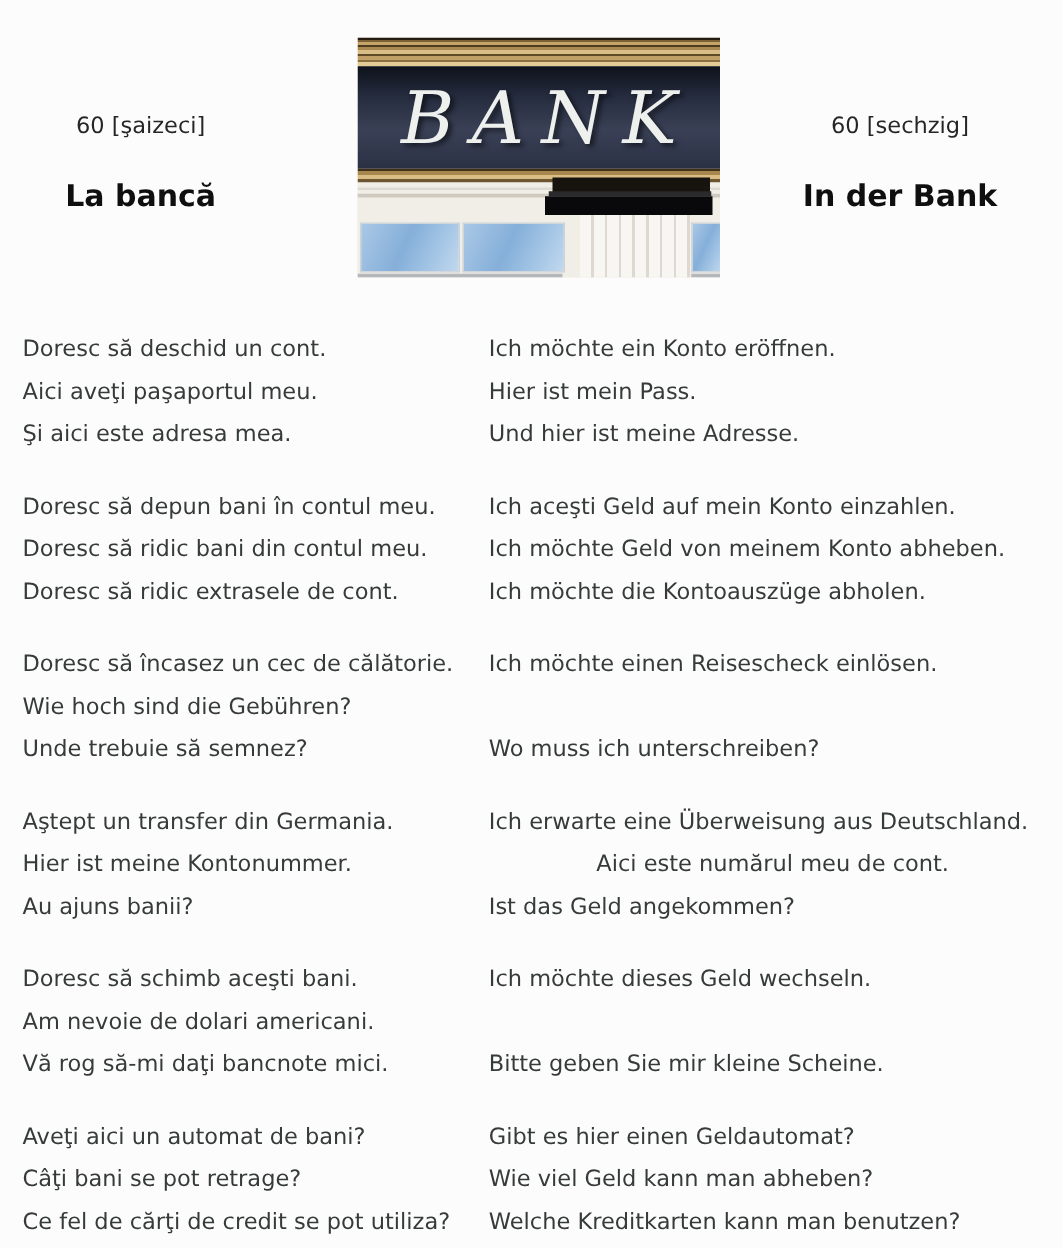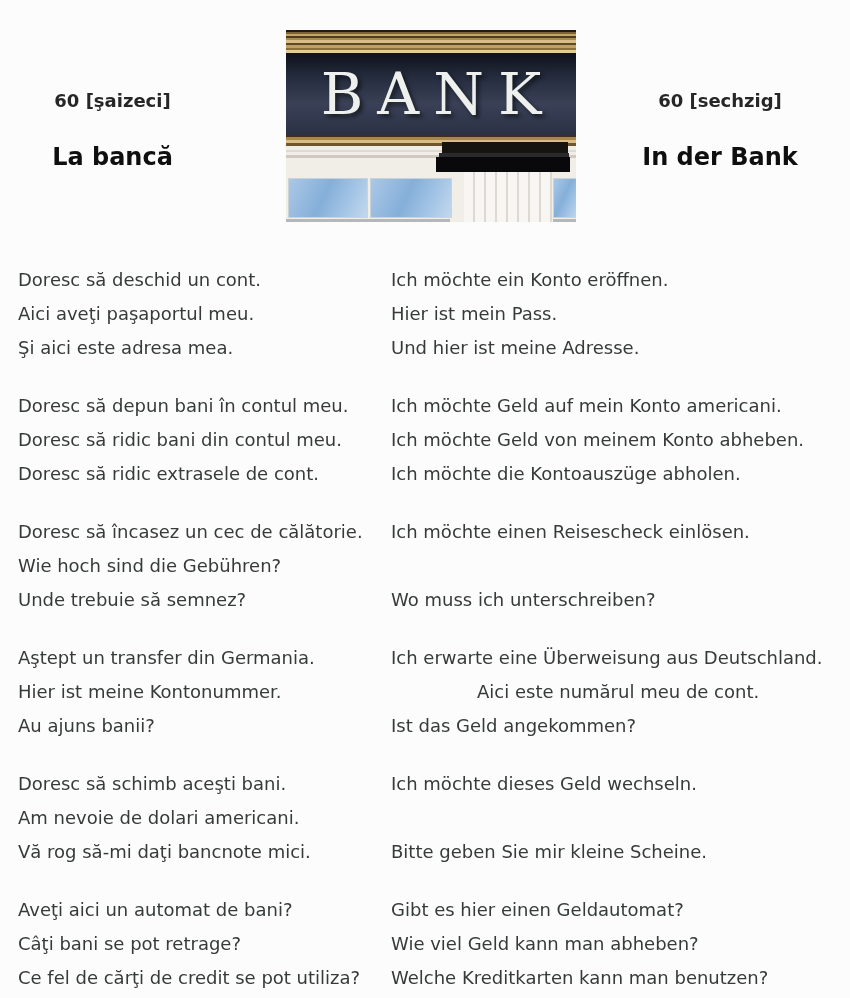--- a/index.html
+++ b/index.html
@@ -8,34 +8,34 @@
     background:#fcfcfc;
     font-family:"DejaVu Sans","Liberation Sans",sans-serif;
     overflow:hidden;
   }
   .page{position:relative;width:850px;height:998px;background:#fcfcfc;}
 
   
   .header-col{position:absolute;top:0;text-align:center;}
   .header-col.left{left:0;width:225px;}
   .header-col.right{left:590px;width:260px;}
-  .lesson-number{position:absolute;top:90px;left:0;right:0;font-size:18px;color:#262626;font-weight:bold;}
+  .lesson-number{position:absolute;top:90px;left:0;right:0;font-size:18px;color:#262626;}
   .lesson-title{position:absolute;top:143px;left:0;right:0;font-size:24px;font-weight:bold;color:#0f0f0f;}
 
   
   .bank-photo{position:absolute;left:286px;top:30px;width:290px;height:192px;overflow:hidden;background:#f1eee8;}
   .bank-photo *{position:absolute;}
   .molding{left:0;right:0;top:0;height:23px;
     background:linear-gradient(180deg,
       #241a0d 0 2px,#7a6136 2px 4px,#c5a469 4px 6px,#4e3c1e 6px 8px,
       #a98a52 8px 10px,#d9bd86 10px 13px,#5e4a26 13px 15px,#c0a067 15px 18px,
       #8a6f40 18px 20px,#e2cb94 20px 23px);}
   .sign{left:0;right:0;top:23px;height:82px;
     background:linear-gradient(180deg,#0e111a 0%,#242b3d 28%,#3a4156 62%,#2a3145 100%);
-    display:flex;align-items:flex-start;justify-content:center;}
+    display:flex;align-items:flex-start;justify-content:center;font-style:italic;}
   .sign-text{position:static;color:#eef0ee;font-family:"DejaVu Serif","Liberation Serif",serif;
     font-size:58px;line-height:82px;letter-spacing:14px;padding-left:14px;
     text-shadow:3px 3px 4px rgba(0,0,0,.55);}
   .gold-stripe{left:0;right:0;top:105px;height:11px;
     background:linear-gradient(180deg,#3f3017 0 2px,#a8874e 2px 5px,#d9bd85 5px 8px,#6e5730 8px 11px);}
   .wall{left:0;right:0;top:116px;bottom:0;background:#f1eee8;}
   .wall-line1{left:0;right:0;top:120px;height:2px;background:#dedad1;}
   .wall-line2{left:0;right:0;top:125px;height:3px;background:#cfc9bf;}
   .cornice-top{left:156px;width:126px;top:112px;height:13px;background:#17130e;}
   .cornice-mid{left:153px;width:130px;top:123px;height:4px;background:#2a2a2c;}
@@ -106,21 +106,21 @@
       </div>
       <div class="row">
         <div class="cell ro">Şi aici este adresa mea.</div>
         <div class="cell de">Und hier ist meine Adresse.</div>
       </div>
     </div>
 
     <div class="group">
       <div class="row">
         <div class="cell ro">Doresc să depun bani în contul meu.</div>
-        <div class="cell de">Ich möchte Geld auf mein Konto americani.</div>
+        <div class="cell de">Ich aceşti Geld auf mein Konto einzahlen.</div>
       </div>
       <div class="row">
         <div class="cell ro">Doresc să ridic bani din contul meu.</div>
         <div class="cell de">Ich möchte Geld von meinem Konto abheben.</div>
       </div>
       <div class="row">
         <div class="cell ro">Doresc să ridic extrasele de cont.</div>
         <div class="cell de">Ich möchte die Kontoauszüge abholen.</div>
       </div>
     </div>

